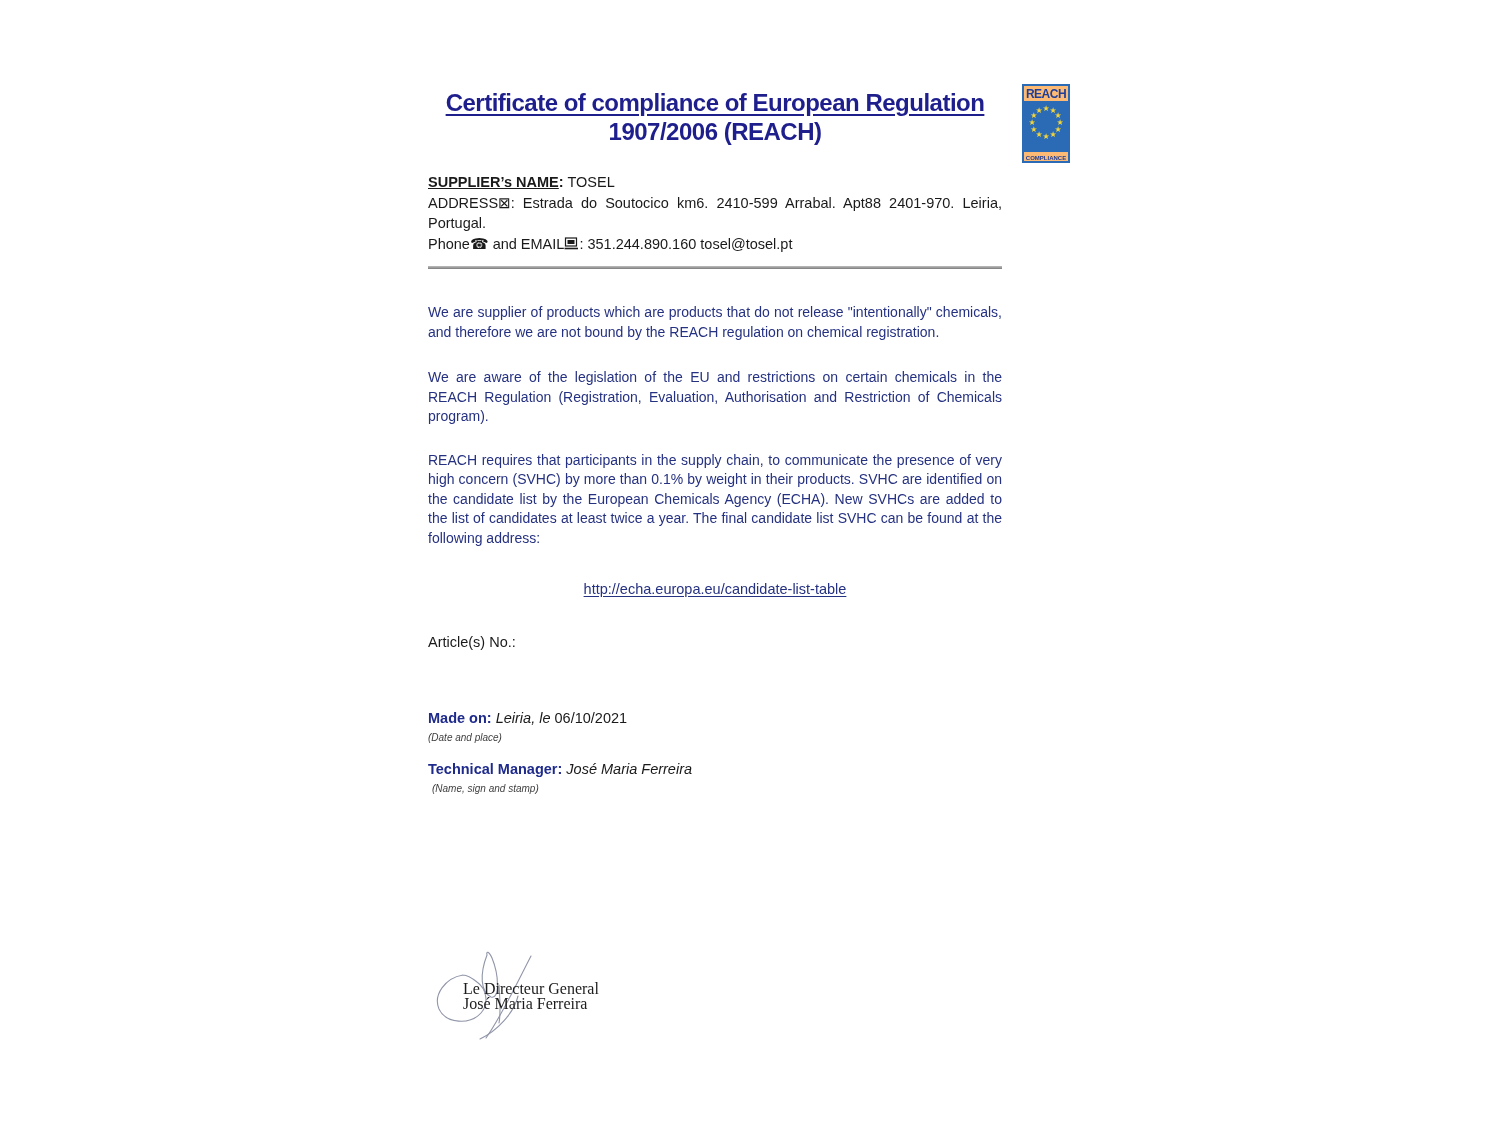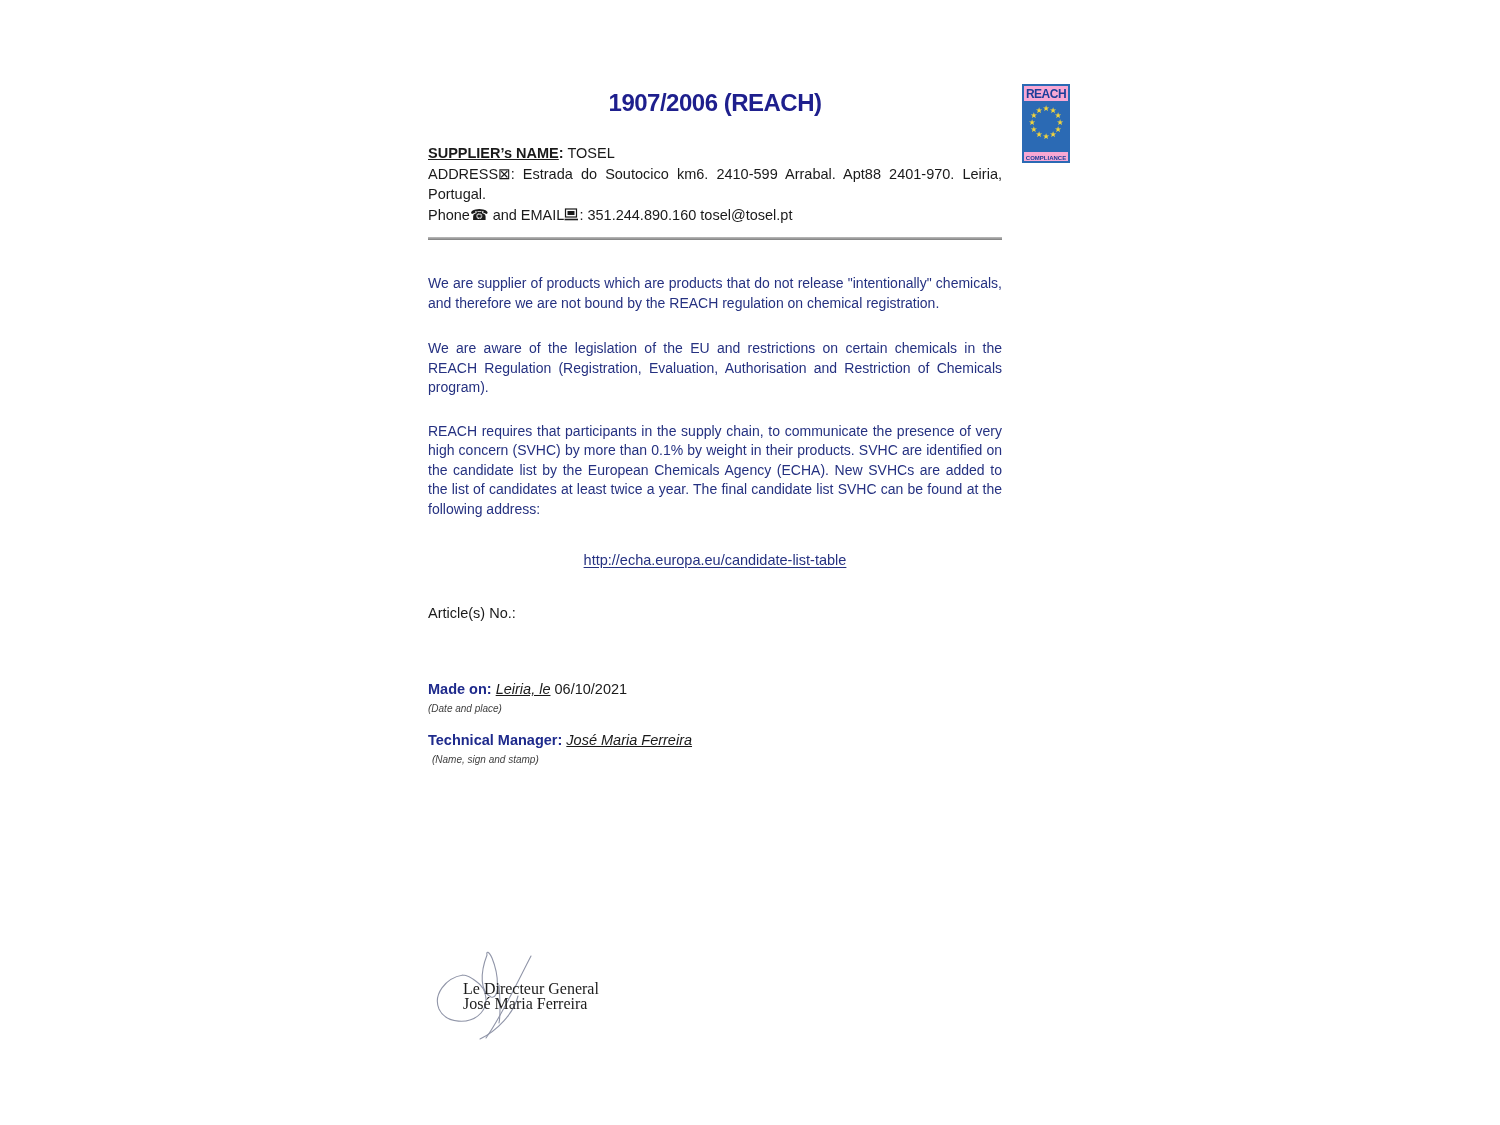--- a/index.html
+++ b/index.html
@@ -11,21 +11,21 @@
 
   .title{margin:0;text-align:center;color:#1e1f8d;font-weight:bold;
          font-size:24px;line-height:29px;letter-spacing:-0.5px;white-space:nowrap;}
   .title .t1{display:block;text-decoration:underline;text-underline-offset:3px;}
   .title .t2{display:block;}
 
   .supplier{margin-top:26px;color:#1a1a1a;font-size:14.5px;line-height:20.5px;}
   .supplier .addr{text-align:justify;}
   .b{font-weight:bold;}
   .u{text-decoration:underline;text-align:center;}
-  .i{font-style:italic;text-decoration:underline;}
+  .i{font-style:italic;}
   .blk{color:#1a1a1a;}
   .glyph{font-size:15px;}
 
   .rule{margin:12px 0 0 0;border:none;height:3px;width:100%;
         background:linear-gradient(#bdbdbd,#7d7d7d);}
 
   .para{margin:0;text-align:justify;font-size:14px;line-height:19.5px;color:#253181;}
   .p1{margin-top:26px;}
   .p2{margin-top:34px;}
   .p3{margin-top:24px;}
@@ -37,21 +37,21 @@
   .articles{margin-top:33px;color:#1a1a1a;font-size:14.5px;line-height:20px;}
 
   .madeon{margin-top:56px;font-size:14.5px;line-height:21px;}
   .navy{color:#1e2a8c;}
   .note{font-size:10px;line-height:17px;font-style:italic;color:#3f3f3f;}
   .note2{padding-left:4px;}
   .tech{margin-top:13px;font-size:14.5px;line-height:21px;}
 
   
   .reach-logo{position:absolute;left:1022px;top:84px;width:48px;height:79px;
-              border:2px solid #2b6ab4;box-sizing:border-box;background:#f9a8d4;
+              border:2px solid #2b6ab4;box-sizing:border-box;background:#fdba74;
               display:flex;flex-direction:column;}
   .reach-word{flex:0 0 15px;display:flex;align-items:center;justify-content:center;
               font-weight:bold;font-size:12px;letter-spacing:-0.5px;color:#1d3e99;}
   .reach-flag{flex:1 1 auto;background:#2b6ab4;position:relative;}
   .reach-comp{flex:0 0 11px;display:flex;align-items:center;justify-content:center;
               border-top:1px solid #2b6ab4;font-weight:bold;font-size:6px;
               letter-spacing:0;color:#1d3e99;}
 
   
   .signature{position:absolute;left:425px;top:945px;width:165px;height:120px;}
@@ -82,20 +82,21 @@
           <text x="15" y="11.9">★</text>
         </g>
       </svg>
     </div>
     <div class="reach-comp">COMPLIANCE</div>
   </div>
 
   <div class="col">
 
     <h1 class="title">
+      <span class="t1">Certificate of compliance of European Regulation</span>
       <span class="t2">1907/2006 (REACH)</span>
     </h1>
 
     <div class="supplier">
       <div><span class="b u">SUPPLIER’s NAME</span><span class="b">:</span> <span>TOSEL</span></div>
       <div class="addr"><span>ADDRESS</span><span class="glyph">⊠</span><span>: Estrada do Soutocico km6. 2410-599 Arrabal. Apt88 2401-970. Leiria, Portugal.</span></div>
       <div><span>Phone</span><span class="glyph">☎</span><span> and EMAIL</span><svg width="15" height="13" viewBox="0 0 15 13" style="vertical-align:-1px">
             <rect x="1.5" y="1" width="11" height="8" fill="none" stroke="#1a1a1a" stroke-width="1.2"></rect>
             <rect x="3.5" y="3" width="7" height="4" fill="#1a1a1a"></rect>
             <line x1="0.5" y1="11.5" x2="14" y2="11.5" stroke="#1a1a1a" stroke-width="1.6"></line>

